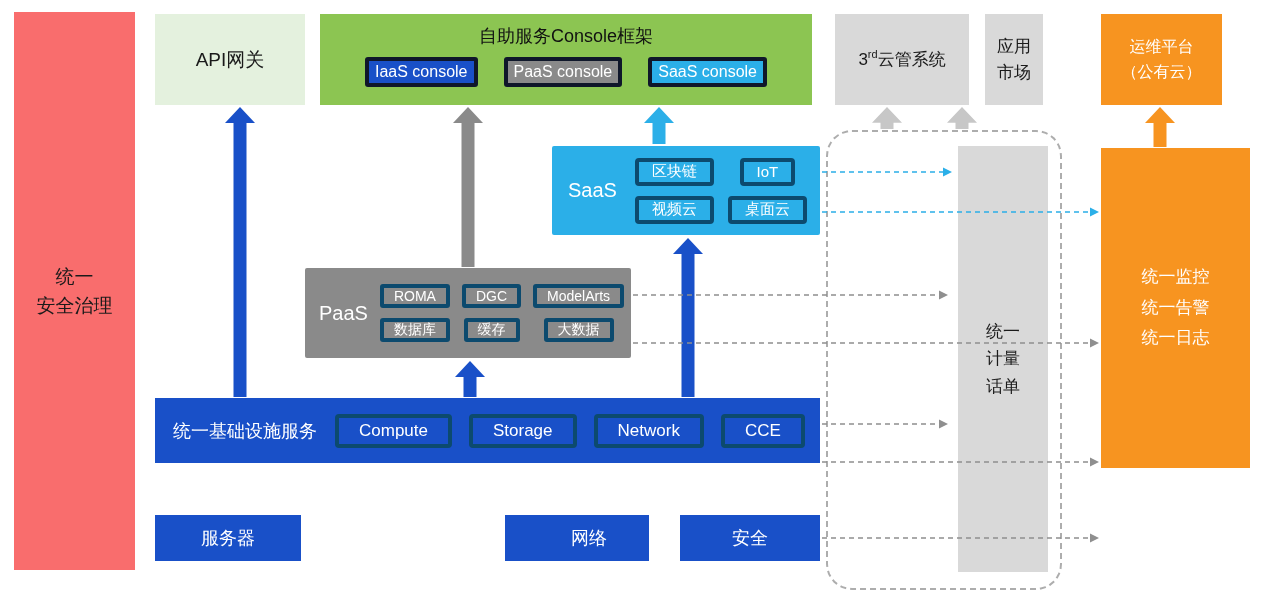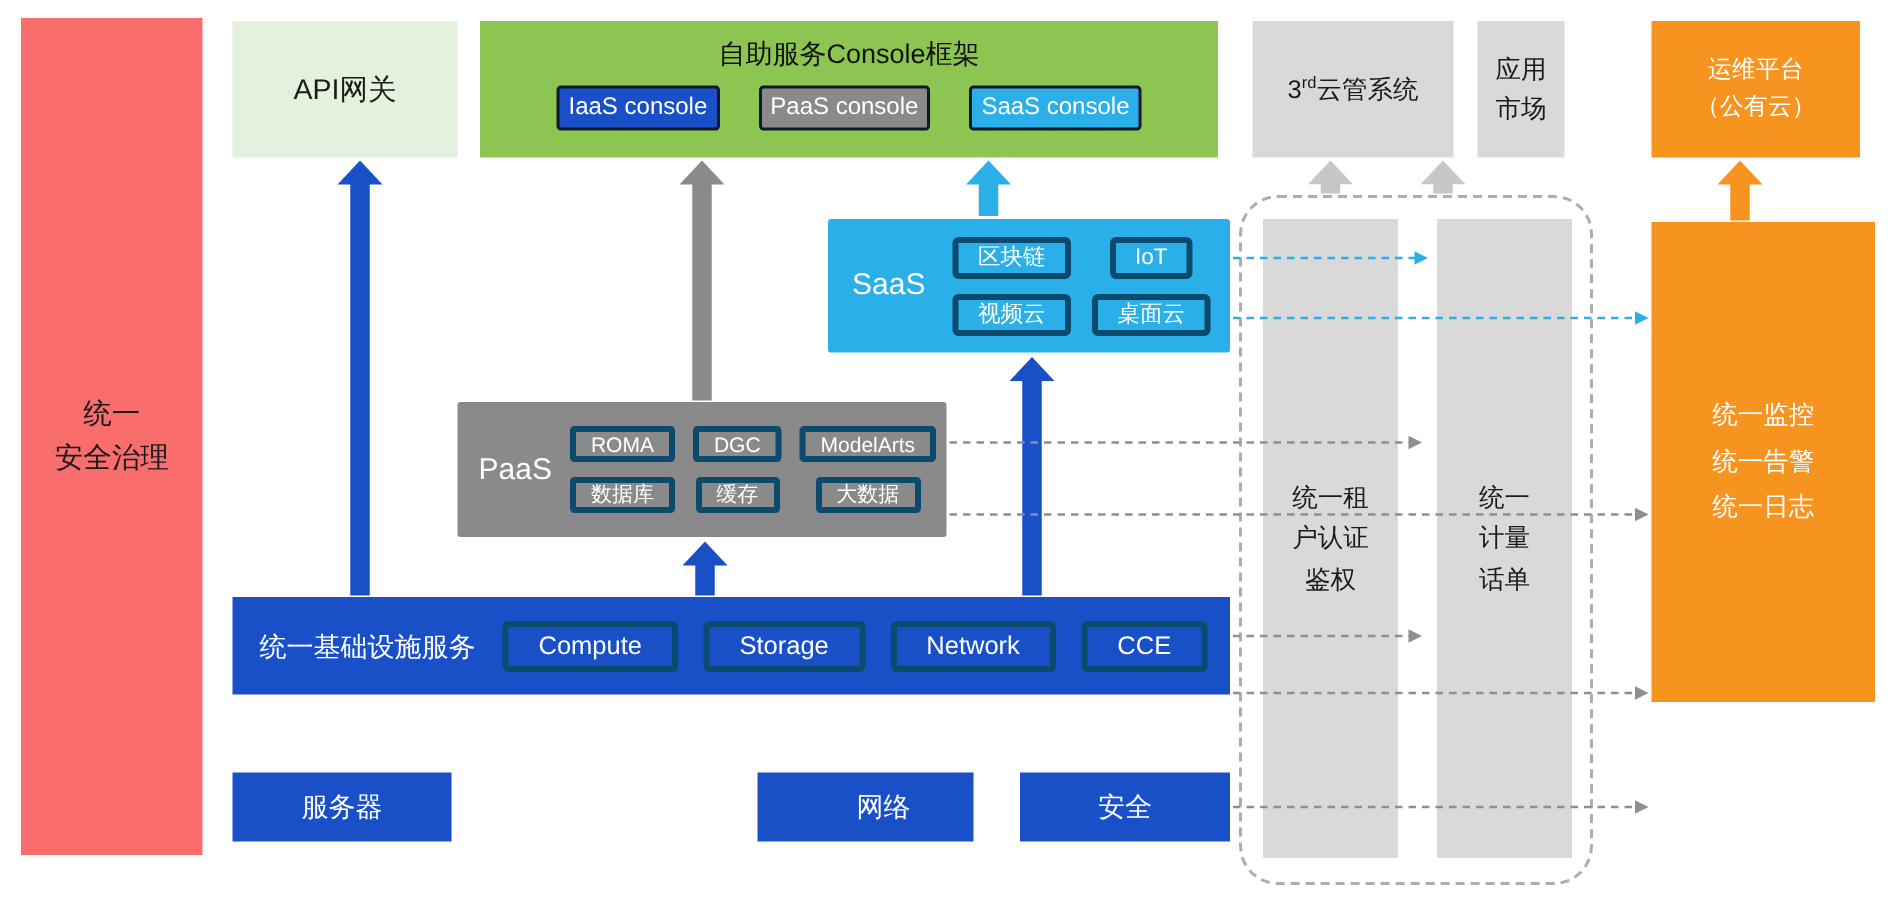--- a/index.html
+++ b/index.html
@@ -13,30 +13,30 @@
   sup{font-size:11px;line-height:0;}
 
   #security{left:14px;top:12px;width:121px;height:558px;background:var(--red);
             font-size:19px;line-height:1.55;}
   #api-gw{left:155px;top:14px;width:150px;height:91px;background:var(--lightgreen);font-size:19px;}
 
   #console{left:320px;top:14px;width:492px;height:91px;background:var(--green);
            flex-direction:column;justify-content:flex-start;padding-top:10px;gap:9px;}
   #console .title{font-size:18px;color:#111;}
   #console .row{display:flex;gap:26px;}
-  .console-btn{height:30px;padding:0 6px;font-size:16px;border:2px solid #0f172a;border-radius:3px;
+  .console-btn{height:30px;padding:0 6px;font-size:16px;border:4px solid #0f172a;border-radius:3px;
                color:#fff;display:flex;align-items:center;box-sizing:border-box;white-space:nowrap;}
   #btn-iaas{background:var(--blue);}
   #btn-paas{background:var(--gray);}
   #btn-saas{background:var(--cyan);}
 
   #third-party{left:835px;top:14px;width:134px;height:91px;background:var(--lightgray);font-size:17px;}
   #app-market{left:985px;top:14px;width:58px;height:91px;background:var(--lightgray);
               font-size:17px;line-height:1.5;}
-  #om-platform{left:1101px;top:14px;width:139px;height:91px;background:var(--orange);
+  #om-platform{left:1101px;top:14px;width:121px;height:91px;background:var(--orange);
                color:#fff;font-size:16px;line-height:1.55;}
 
   #saas-box{left:552px;top:146px;width:268px;height:89px;background:var(--cyan);
             justify-content:flex-start;padding-left:16px;gap:18px;border-radius:2px;}
   #paas-box{left:305px;top:268px;width:326px;height:90px;background:var(--gray);
             justify-content:flex-start;padding-left:14px;gap:12px;border-radius:2px;}
   .side-label{font-size:20px;color:#fff;}
   .grid2{display:grid;grid-template-columns:auto auto;gap:10px 14px;justify-items:center;}
   .grid3{display:grid;grid-template-columns:auto auto auto;gap:10px 12px;justify-items:center;}
   .pill.saas{height:28px;padding:0 13px;font-size:15px;}
@@ -125,23 +125,20 @@
       <div class="pill iaas">Network</div>
       <div class="pill iaas">CCE</div>
     </div>
   </div>
 
   <div class="box hw" id="hw-0">服务器</div>
   <div class="box hw" id="hw-2">网络</div>
   <div class="box hw" id="hw-3">安全</div>
 
   <div class="box" id="dashed"></div>
-  <div class="box pre" id="auth">统一租
-户认证
-鉴权</div>
   <div class="box pre" id="metering">统一
 计量
 话单</div>
   <div class="box pre" id="monitor">统一监控
 统一告警
 统一日志</div>
 
   <svg id="arrows" xmlns="http://www.w3.org/2000/svg" viewBox="0 0 1265 605">
       <polygon points="233.5,397 233.5,123 225,123 240,107 255,123 246.5,123 246.5,397" fill="#1950C8"></polygon>
       <polygon points="461.5,267 461.5,123 453,123 468,107 483,123 474.5,123 474.5,267" fill="#8A8A8A"></polygon>

